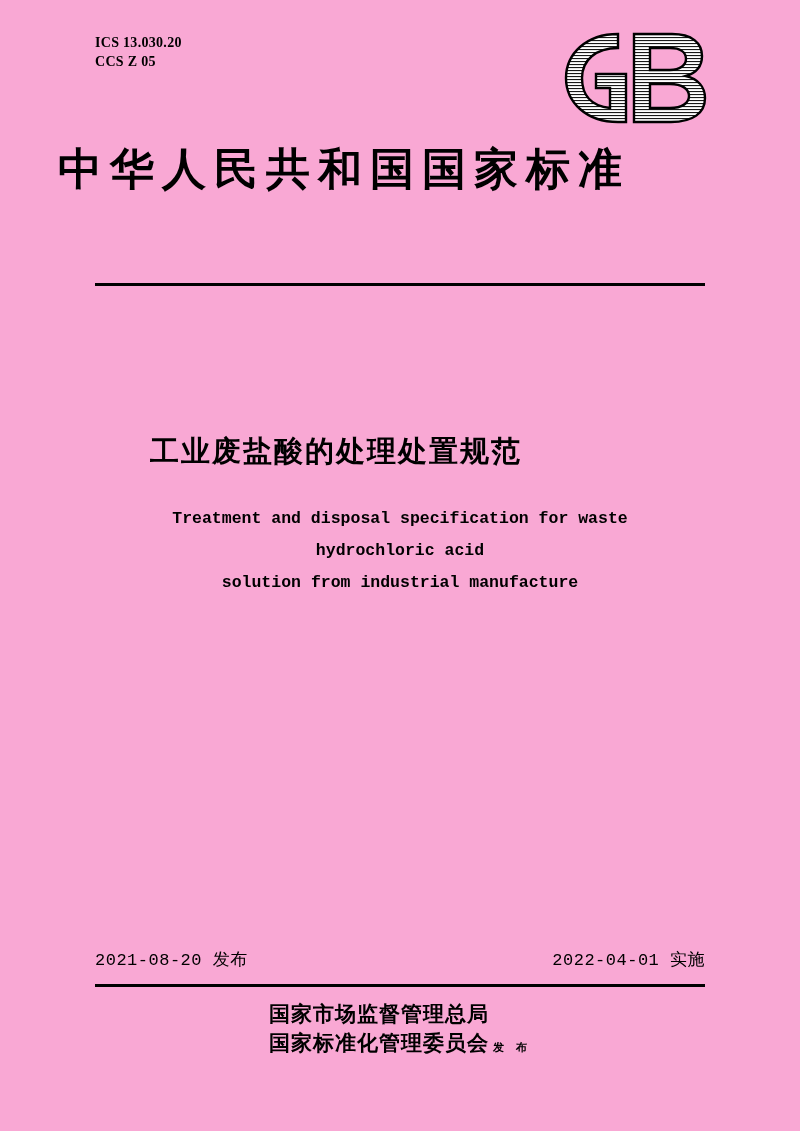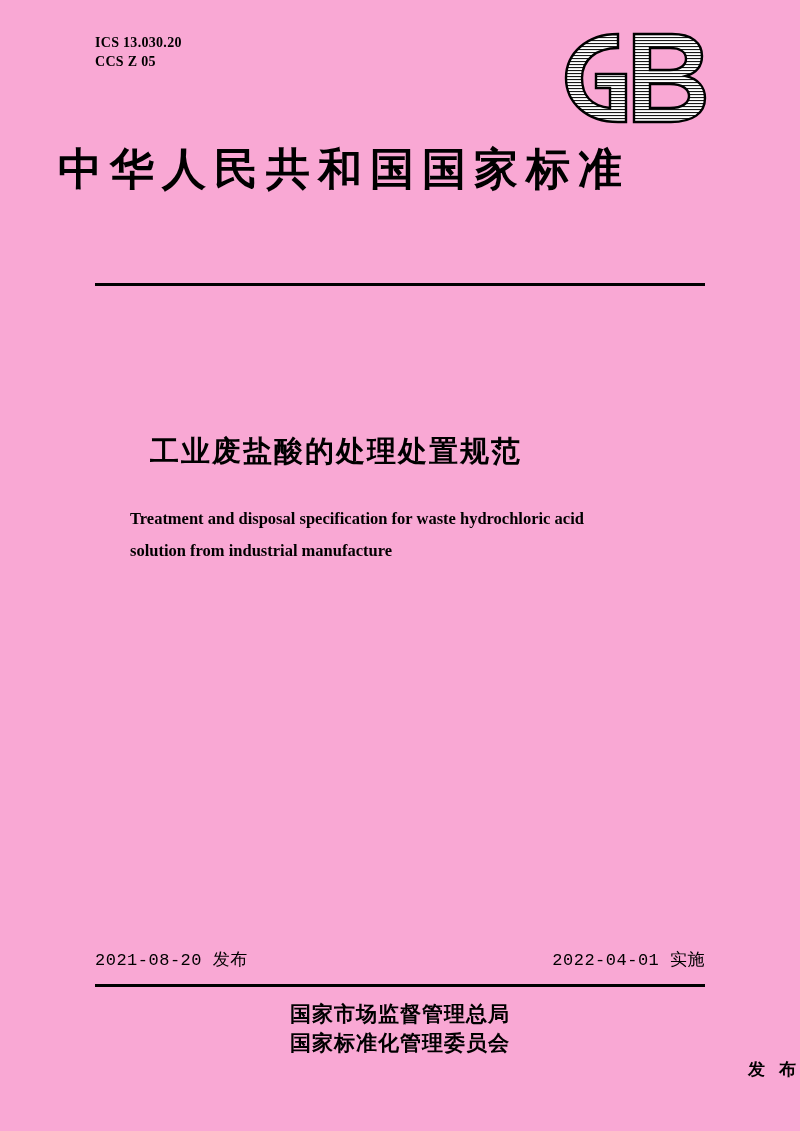--- a/index.html
+++ b/index.html
@@ -104,21 +104,22 @@
     letter-spacing: 2px;
     white-space: nowrap;
   }
 
   
   .doc-title-en {
     position: absolute;
     left: 130px;
     top: 503px;
     width: 540px;
-    font-family: Liberation Serif, serif;
+    text-align: center;
+    font-family: Liberation Mono, monospace;
     font-weight: bold;
     font-size: 16.5px;
     line-height: 32px;
   }
 
   
   .date-row {
     position: absolute;
     left: 95px;
     top: 948px;
@@ -134,34 +135,33 @@
 
   
   .publisher {
     position: absolute;
     left: 0;
     top: 1000px;
     width: 800px;
     display: flex;
     justify-content: center;
     align-items: center;
-    flex-direction: column;
   }
   .publisher-names {
     font-family: "DejaVu Sans", sans-serif;
     font-weight: bold;
     font-size: 21px;
     line-height: 29px;
     letter-spacing: 1px;
     white-space: nowrap;
   }
   .publisher-action {
     font-family: "DejaVu Sans", sans-serif;
     font-weight: bold;
-    font-size: 17px;
+    font-size: 11px;
     letter-spacing: 4px;
     margin-left: 4px;
     align-self: flex-end;
     padding-bottom: 3px;
     white-space: nowrap;
   }
 </style>
 </head>
 <body>
 

